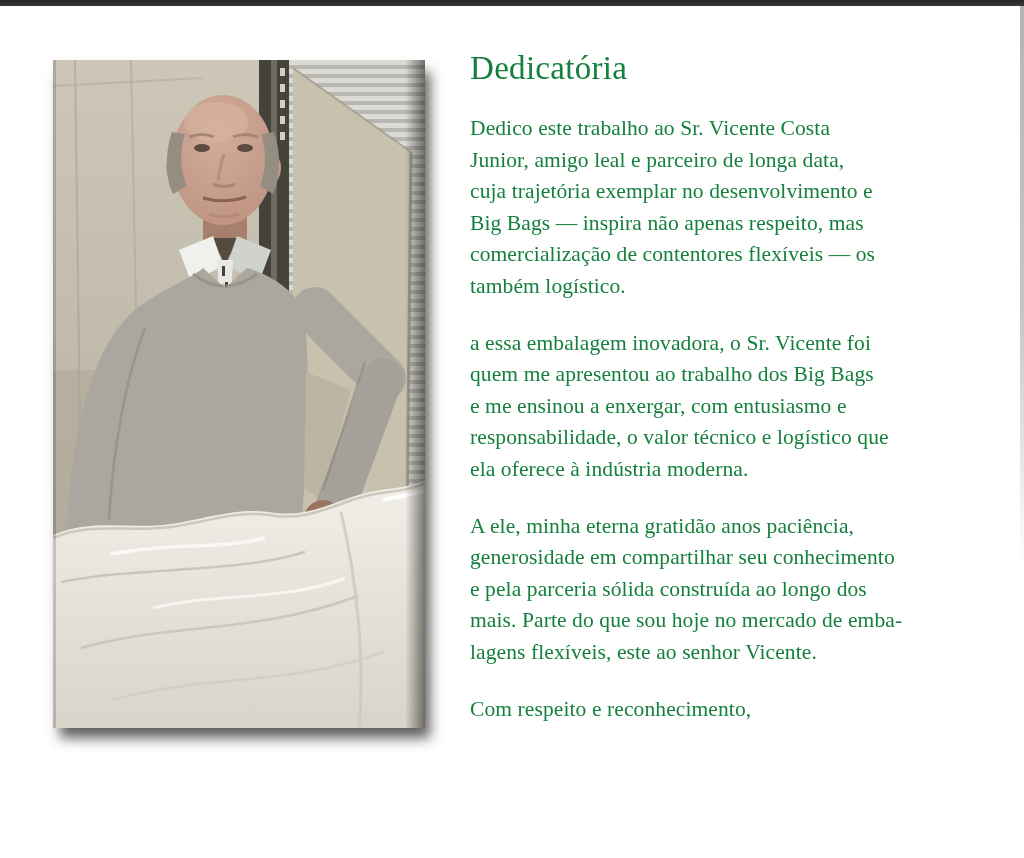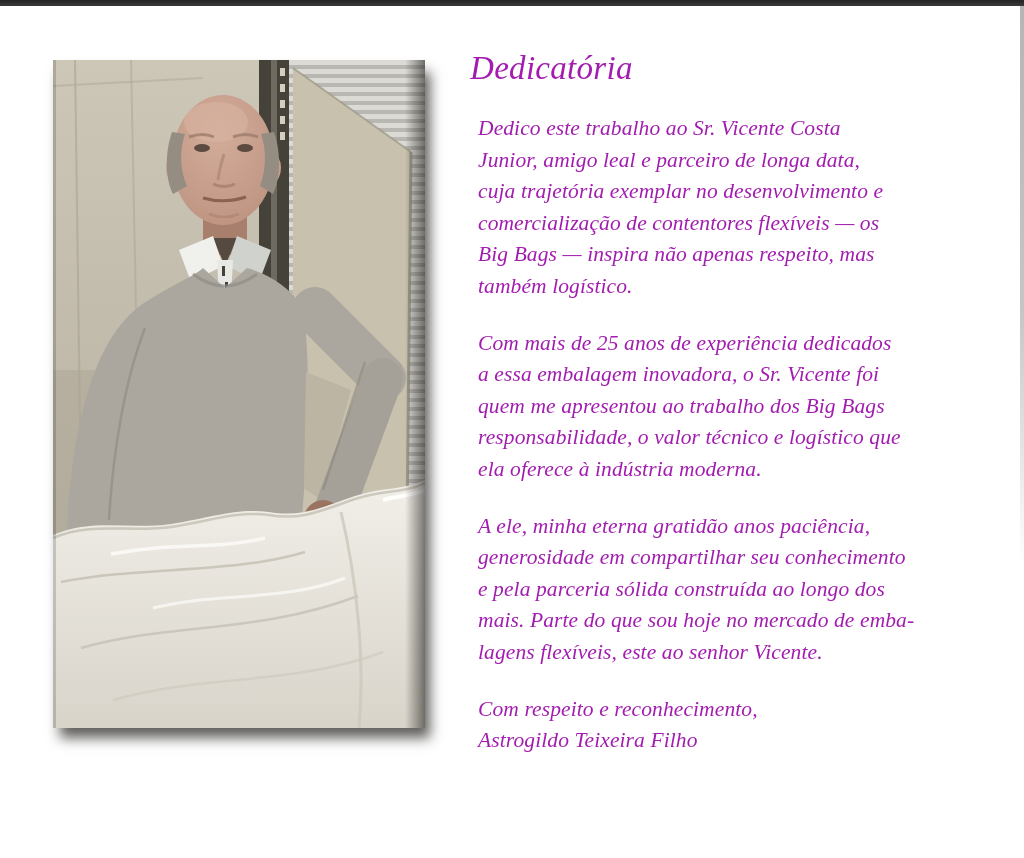--- a/index.html
+++ b/index.html
@@ -39,31 +39,30 @@
     box-shadow: 6px 11px 12px -1px rgba(35,33,30,0.72);
     background: #c4bdae;
   }
   .photo-frame svg { display: block; }
 
   
   .text-col {
     position: absolute;
     left: 470px; top: 48px;
     width: 470px;
-    color: #a21caf;
-    font-style: italic;
+    color: #15803d;
   }
   .title {
     font-size: 33px;
     line-height: 40px;
     margin: 0;
     font-weight: normal;
     letter-spacing: 0.3px;
   }
-  .para { margin-top: 25px; margin-left: 8px; }
+  .para { margin-top: 25px; }
   .para .line {
     font-size: 21.5px;
     line-height: 31.6px;
     white-space: nowrap;
     letter-spacing: 0.1px;
   }
 </style>
 </head>
 <body>
 
@@ -190,40 +189,39 @@
     </svg>
   </div>
 
   <div class="text-col">
     <h1 class="title">Dedicatória</h1>
 
     <div class="para">
       <div class="line">Dedico este trabalho ao Sr. Vicente Costa</div>
       <div class="line">Junior, amigo leal e parceiro de longa data,</div>
       <div class="line">cuja trajetória exemplar no desenvolvimento e</div>
+      <div class="line">Big Bags — inspira não apenas respeito, mas</div>
       <div class="line">comercialização de contentores flexíveis — os</div>
-      <div class="line">Big Bags — inspira não apenas respeito, mas</div>
       <div class="line">também logístico.</div>
     </div>
 
     <div class="para">
-      <div class="line">Com mais de 25 anos de experiência dedicados</div>
       <div class="line">a essa embalagem inovadora, o Sr. Vicente foi</div>
       <div class="line">quem me apresentou ao trabalho dos Big Bags</div>
+      <div class="line">e me ensinou a enxergar, com entusiasmo e</div>
       <div class="line">responsabilidade, o valor técnico e logístico que</div>
       <div class="line">ela oferece à indústria moderna.</div>
     </div>
 
     <div class="para">
       <div class="line">A ele, minha eterna gratidão anos paciência,</div>
       <div class="line">generosidade em compartilhar seu conhecimento</div>
       <div class="line">e pela parceria sólida construída ao longo dos</div>
       <div class="line">mais. Parte do que sou hoje no mercado de emba-</div>
       <div class="line">lagens flexíveis, este ao senhor Vicente.</div>
     </div>
 
     <div class="para">
       <div class="line">Com respeito e reconhecimento,</div>
-      <div class="line">Astrogildo Teixeira Filho</div>
     </div>
   </div>
 
 </div>
 
 </body></html>

